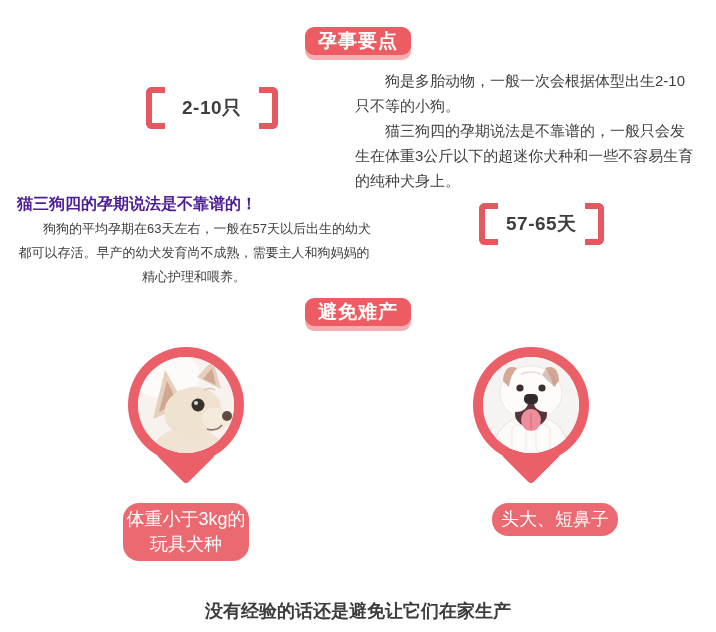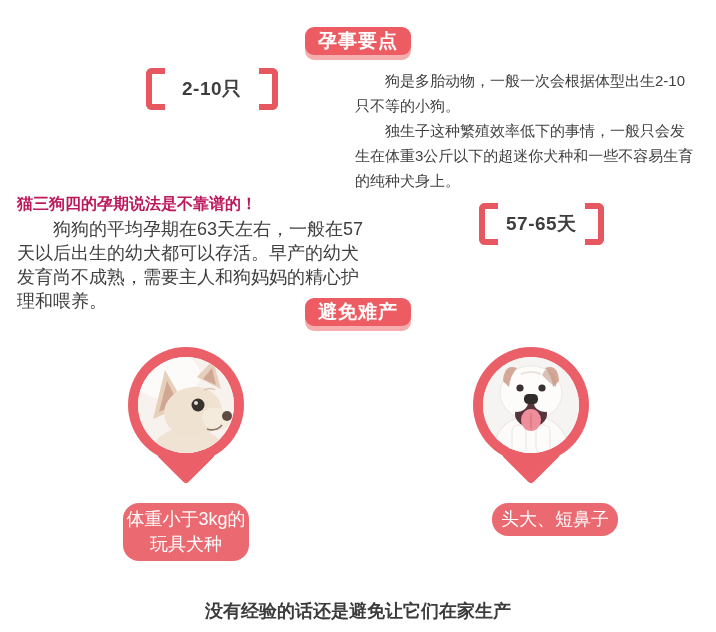--- a/index.html
+++ b/index.html
@@ -11,31 +11,31 @@
   .badge{
     position:absolute;left:50%;transform:translateX(-50%);
     background:#ec5c62;color:#ffffff;font-size:19px;font-weight:bold;
     line-height:22px;padding:3px 13px;border-radius:9px;letter-spacing:1px;
     box-shadow:0 5px 0 #f5adaf;white-space:nowrap;
   }
   .badge-1{top:27px;}
   .badge-2{top:298px;}
   
   .bracket{position:absolute;display:flex;align-items:center;gap:5px;height:42px;}
-  .bracket-litter{left:146px;top:68px;gap:14px;}
+  .bracket-litter{left:146px;top:87px;gap:14px;}
   .bracket-days{left:479px;top:203px;}
   .bk{width:13px;height:30px;border:6px solid #e7575f;box-sizing:content-box;}
   .bk-l{border-right:0;border-radius:6px 0 0 6px;}
   .bk-r{border-left:0;border-radius:0 6px 6px 0;}
   .bracket .val{font-size:19px;font-weight:bold;color:#3e3e3e;letter-spacing:.5px;padding:0 3px;white-space:nowrap;}
   
   .intro{position:absolute;left:355px;top:68px;width:340px;font-size:15px;line-height:25px;}
   .intro p{margin:0;text-indent:2em;}
-  .warn-heading{position:absolute;left:17px;top:194px;margin:0;font-size:16px;font-weight:bold;color:#be185d;white-space:nowrap;}
-  .gestation{position:absolute;left:17px;top:217px;width:354px;font-size:18px;line-height:24px;margin:0;text-indent:2em;}
+  .warn-heading{position:absolute;left:17px;top:194px;margin:0;font-size:16px;font-weight:bold;color:#4c1d95;white-space:nowrap;}
+  .gestation{position:absolute;left:17px;top:217px;width:354px;font-size:13px;line-height:24px;margin:0;text-indent:2em;text-align:center;}
   
   .pin{position:absolute;width:116px;height:140px;top:347px;}
   .pin-left{left:128px;}
   .pin-right{left:473px;}
   .pin-tip{position:absolute;left:37px;top:87px;width:42px;height:42px;background:#ea5f68;transform:rotate(45deg);border-radius:4px;}
   .pin-circle{position:absolute;left:0;top:0;width:116px;height:116px;border-radius:50%;background:#ea5f68;}
   .pin-photo{position:absolute;left:10px;top:10px;width:96px;height:96px;border-radius:50%;overflow:hidden;background:#f8f4f2;}
   .pin-photo svg{display:block;}
   
   .pin-label{
@@ -59,21 +59,21 @@
   </div>
 
   <div class="bracket bracket-litter">
     <span class="bk bk-l"></span>
     <span class="val">2-10只</span>
     <span class="bk bk-r"></span>
   </div>
 
   <div class="intro">
     <p>狗是多胎动物，一般一次会根据体型出生2-10只不等的小狗。</p>
-    <p>独生子这种繁殖效率低下的事情，一般只会发生在体重3公斤以下的超迷你犬种和一些不容易生育的纯种犬身上。</p>
+    <p>猫三狗四的孕期说法是不靠谱的，一般只会发生在体重3公斤以下的超迷你犬种和一些不容易生育的纯种犬身上。</p>
   </div>
 
   <h3 class="warn-heading">猫三狗四的孕期说法是不靠谱的！</h3>
   <p class="gestation">狗狗的平均孕期在63天左右，一般在57天以后出生的幼犬都可以存活。早产的幼犬发育尚不成熟，需要主人和狗妈妈的精心护理和喂养。</p>
 
   <div class="bracket bracket-days">
     <span class="bk bk-l"></span>
     <span class="val">57-65天</span>
     <span class="bk bk-r"></span>
   </div>

